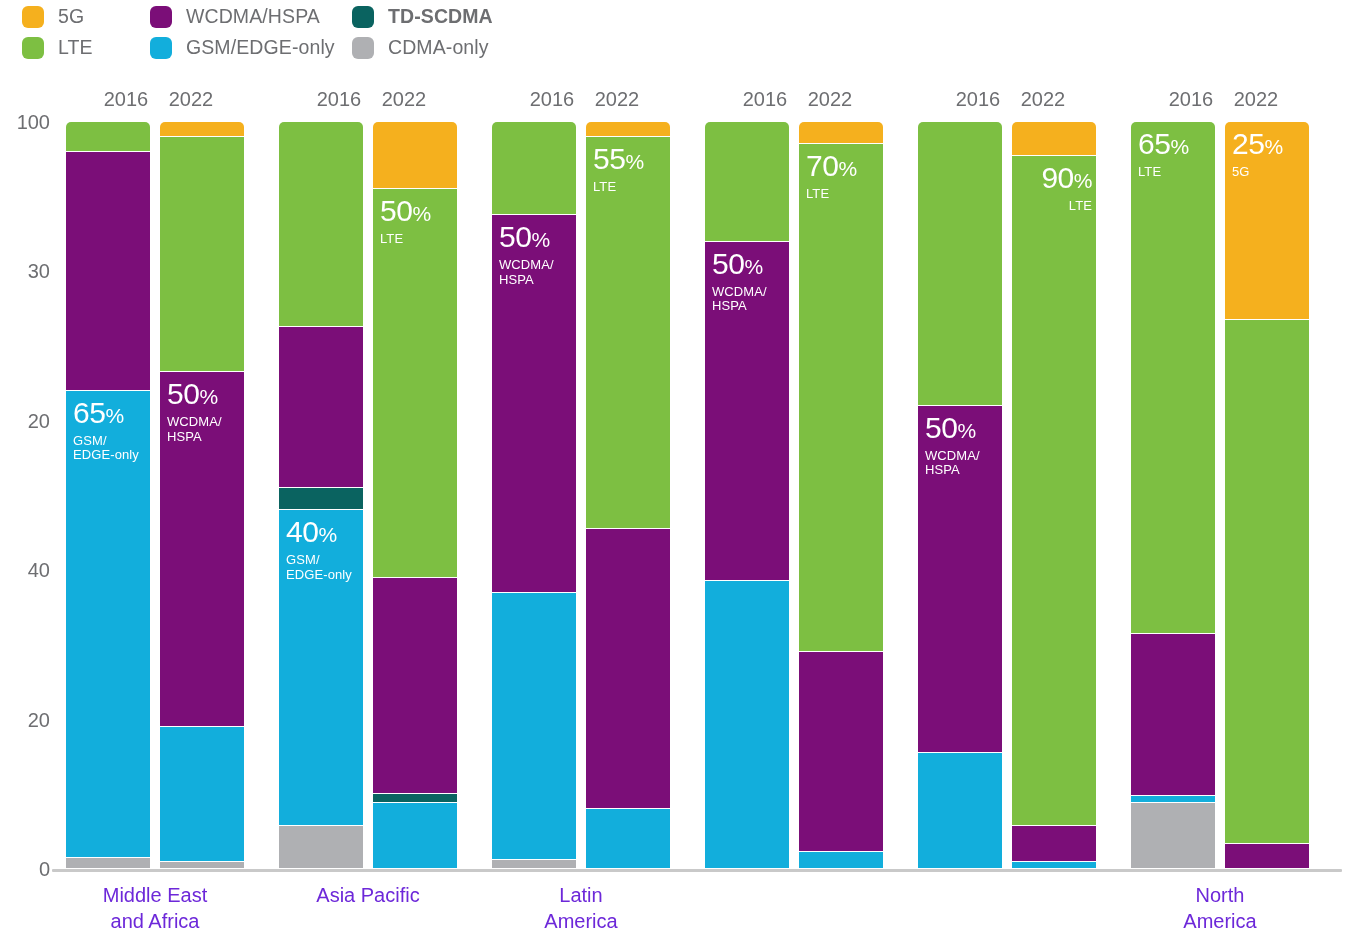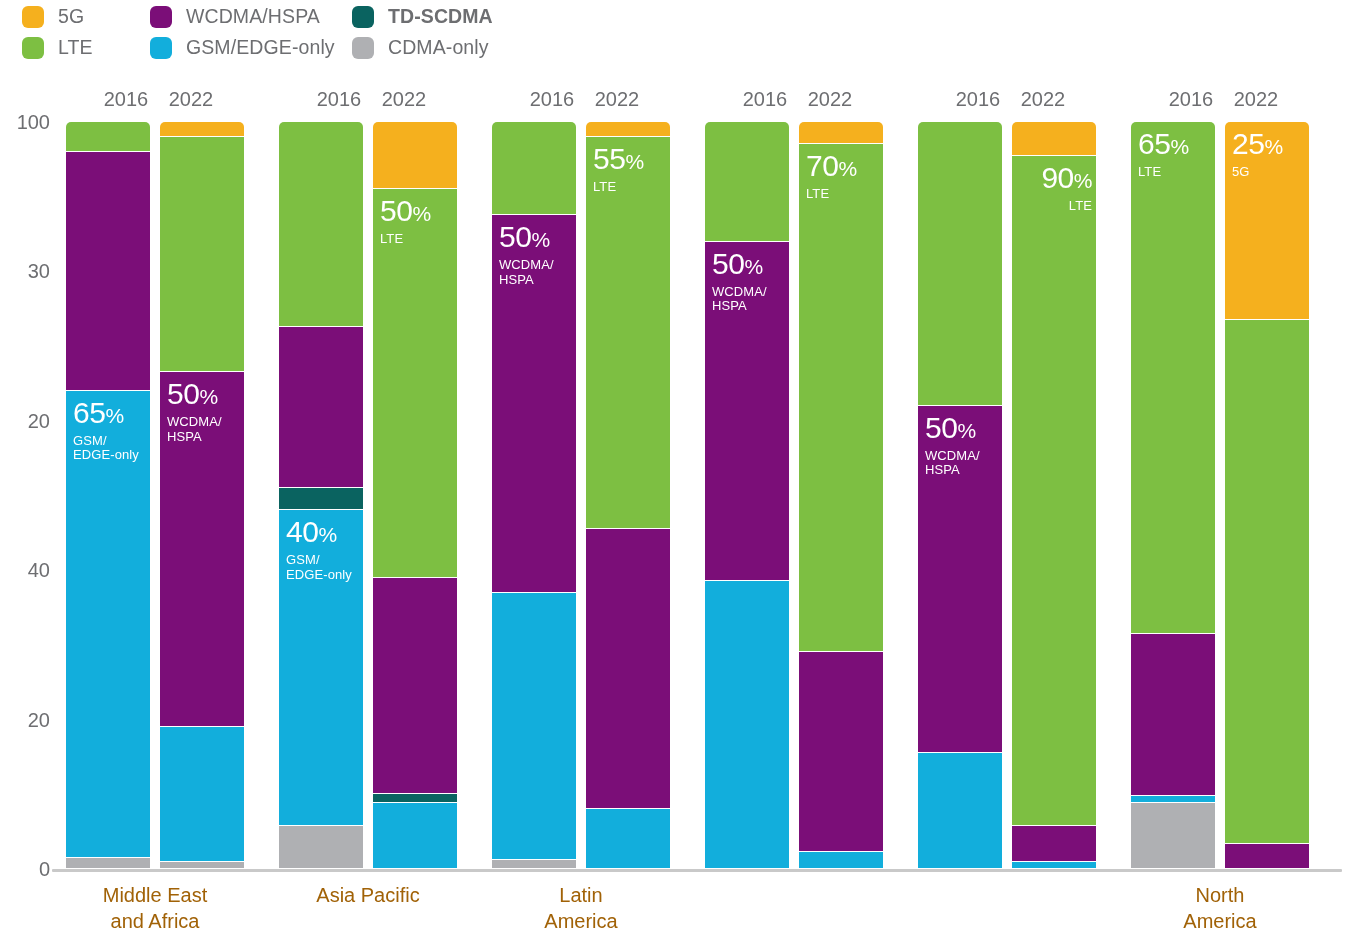--- a/index.html
+++ b/index.html
@@ -29,21 +29,21 @@
   .yearlabel.right{left:89px;}
 
   .seg{position:absolute;left:0;width:100%;box-sizing:border-box;border-bottom:1.5px solid #ffffff;}
   .seg.top-round{border-top-left-radius:5px;border-top-right-radius:5px;}
 
   .ann{position:absolute;left:7px;right:4px;color:#ffffff;pointer-events:none;}
   .ann .big{font-size:30px;line-height:30px;letter-spacing:-.5px;font-weight:400;white-space:nowrap;}
   .ann .big .pct{font-size:21px;}
   .ann .sub{font-size:13px;line-height:14.5px;margin-top:3px;letter-spacing:.1px;}
 
-  .xlabel{position:absolute;top:882px;width:100%;text-align:center;font-size:20px;line-height:26px;color:#a16207;}
+  .xlabel{position:absolute;top:882px;width:100%;text-align:center;font-size:20px;line-height:26px;color:#6d28d9;}
 </style>
 </head>
 <body>
 
 <div id="legend">
     <div class="legend-item lg-c0">
       <span class="legend-swatch" style="background: rgb(245, 176, 30);"></span>
       <span class="legend-label">5G</span>
     </div>
     <div class="legend-item lg-c1">

